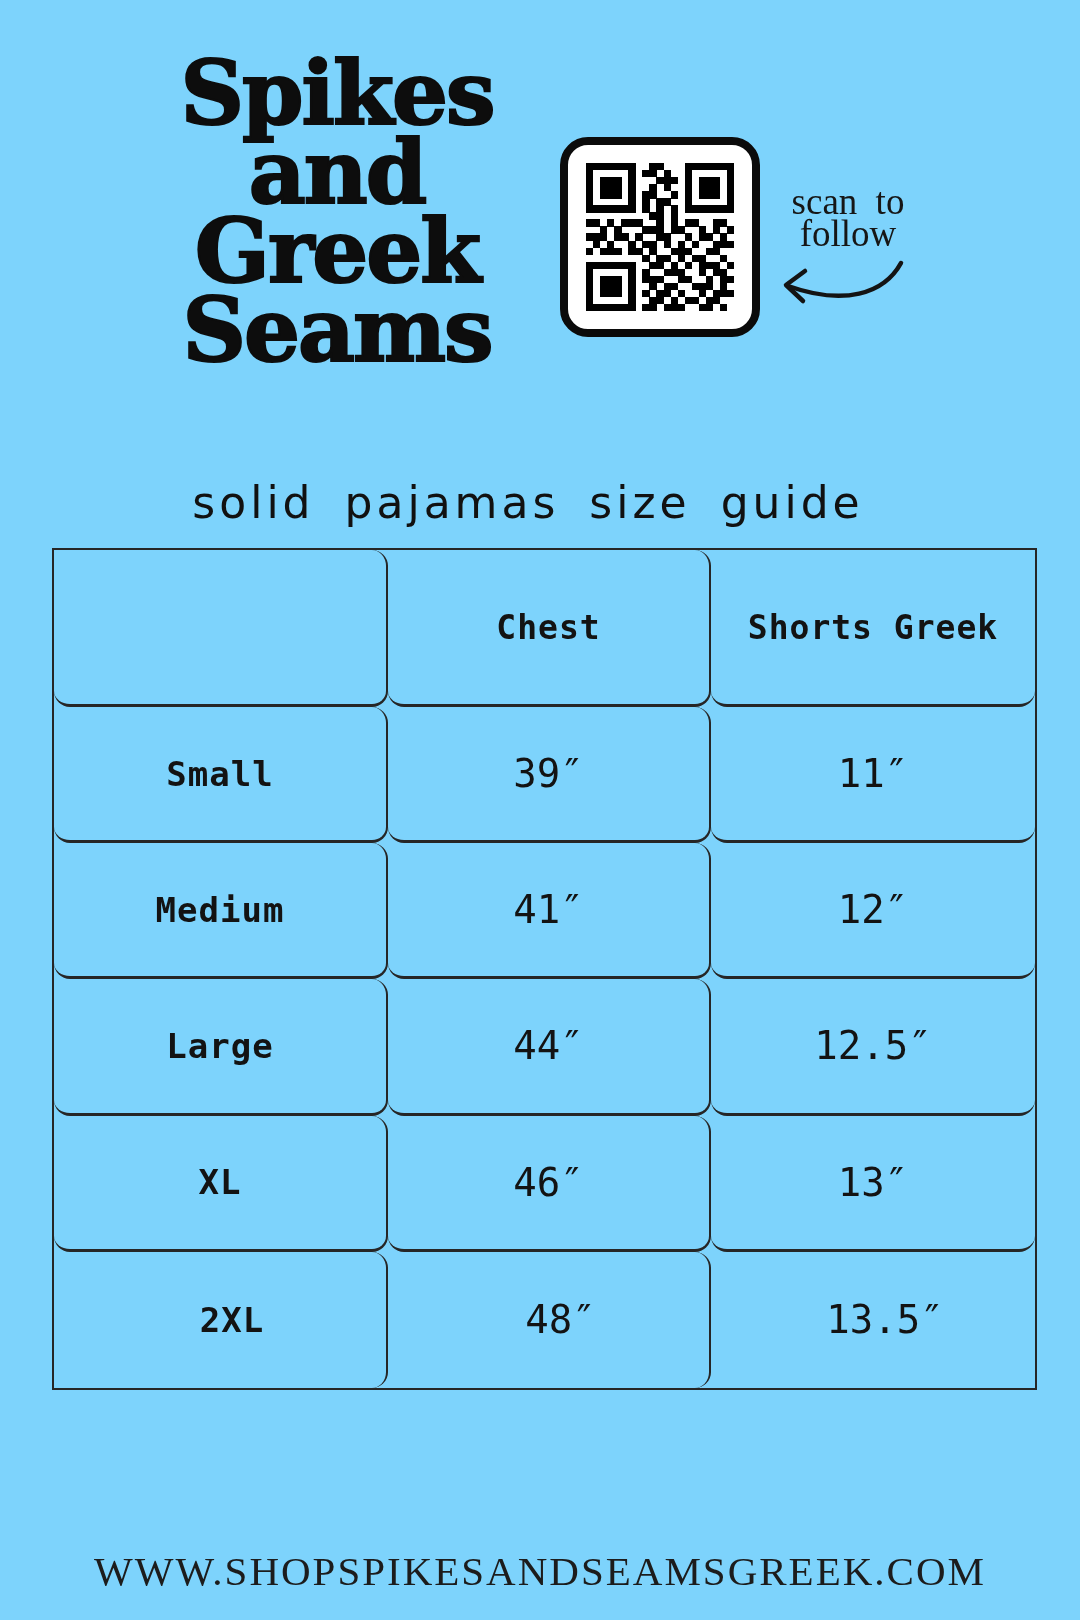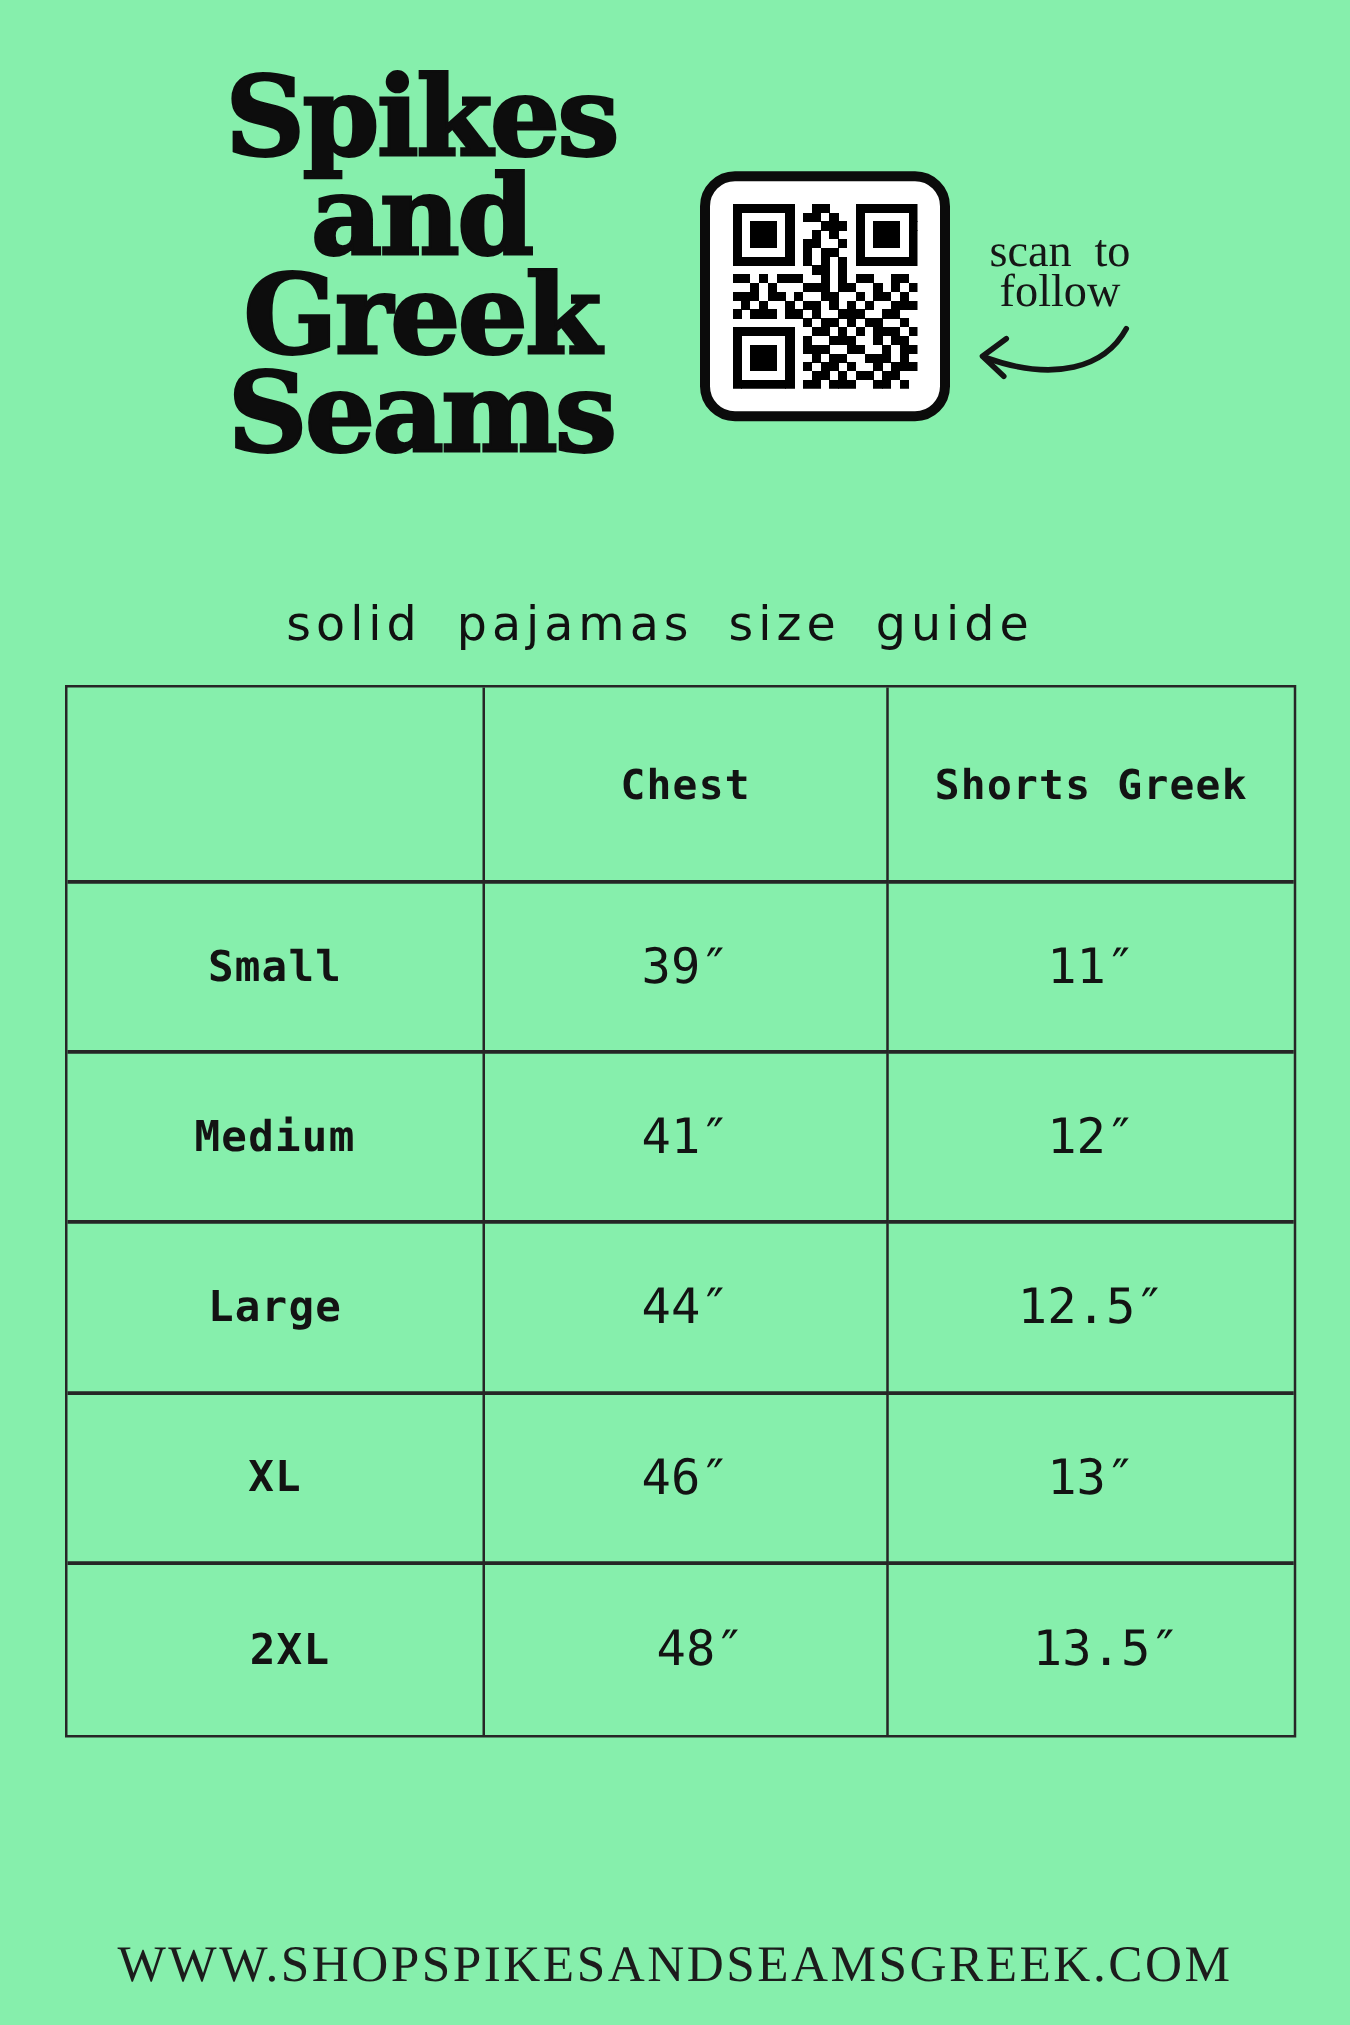--- a/index.html
+++ b/index.html
@@ -1,18 +1,18 @@
 <!DOCTYPE html>
 <html><head>
 <meta charset="utf-8">
 <style>
   html,body{margin:0;padding:0;background:#d9e0da;}
   #page{
     position:relative;width:1080px;height:1620px;margin:0 auto;
-    background:#86efac;color:#151515;overflow:hidden;
+    background:#7dd3fc;color:#151515;overflow:hidden;
     font-family:"DejaVu Sans",sans-serif;
   }
   
   .logo{
     position:absolute;left:172px;top:54px;width:330px;text-align:center;
     font-family:"DejaVu Serif","Liberation Serif",serif;font-weight:bold;
     font-size:88px;line-height:79px;letter-spacing:-2px;color:#0d0d0d;
     -webkit-text-stroke:2.2px #0d0d0d;
   }
   .logo-line{display:block;}
@@ -27,34 +27,34 @@
   .scan{
     position:absolute;left:773px;top:186px;width:150px;text-align:center;
     font-family:Liberation Serif, serif;font-size:37px;
     line-height:32px;color:#161616;word-spacing:9px;
   }
   .scan-line{display:block;}
   .arrow{position:absolute;left:770px;top:256px;}
   
   .title{
     position:absolute;left:0;top:477px;width:1056px;text-align:center;
-    font-size:38px;font-weight:normal;letter-spacing:4px;word-spacing:12px;
+    font-size:44px;font-weight:normal;letter-spacing:4px;word-spacing:12px;
     color:#111111;
   }
   
   .size-table{
     position:absolute;left:52px;top:548px;width:985px;height:842px;
     box-sizing:border-box;border:2px solid #262626;
     display:grid;grid-template-columns:334px 323px 1fr;
     grid-template-rows:157px repeat(5,1fr);
   }
   .tcell{
     display:flex;align-items:center;justify-content:center;
     border-right:2px solid #262626;border-bottom:3px solid #262626;
-    font-family:"DejaVu Sans Mono","Liberation Mono",monospace;color:#131313;
+    font-family:"DejaVu Sans Mono","Liberation Mono",monospace;color:#131313;border-radius:16px;
   }
   .tcell:nth-child(3n){border-right:none;}
   .tcell:nth-child(n+16){border-bottom:none;margin-left:24px;}
   .hdr{font-weight:bold;font-size:33px;letter-spacing:1px;}
   .lbl{font-weight:bold;font-size:34px;letter-spacing:1px;text-align:right;}
   .val{font-size:39px;}
   
   .footer{
     position:absolute;left:0;top:1547px;width:1080px;text-align:center;
     font-family:"Liberation Serif","DejaVu Serif",serif;font-size:41px;

